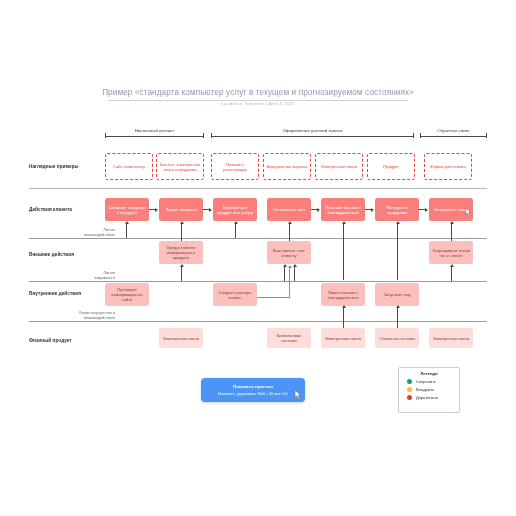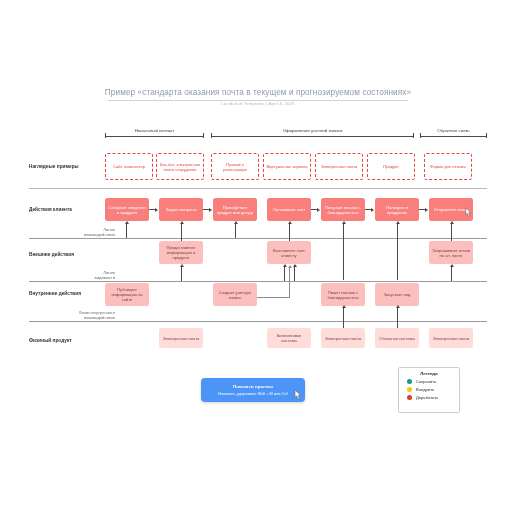--- a/index.html
+++ b/index.html
@@ -88,21 +88,21 @@
   .legend-row{display:flex;align-items:center;margin:0 0 3px 8px;}
   .legend-dot{width:5px;height:5px;border-radius:50%;margin-right:4px;flex:none;}
   .legend-label{font-size:4.1px;color:#2f2f2f;}
 </style>
 </head>
 <body>
 
 <div class="canvas">
 
   <div class="title-rule"></div>
-  <div class="title">Пример «стандарта оказания почта в текущем и прогнозируемом состояниях»</div>
+  <div class="title">Пример «стандарта компьютер услуг в текущем и прогнозируемом состояниях»</div>
   <div class="subtitle">Lucidchart Templates  |  April 4, 2025</div>
 
   <div class="phase" style="left:105px;width:99px;">
     <div class="bar"></div>
     <div class="tick-l"></div>
     <div class="tick-r"></div>
     <div class="plabel"><span>Начальный контакт</span></div>
   </div>
   <div class="phase" style="left:211px;width:203px;">
     <div class="bar"></div>

